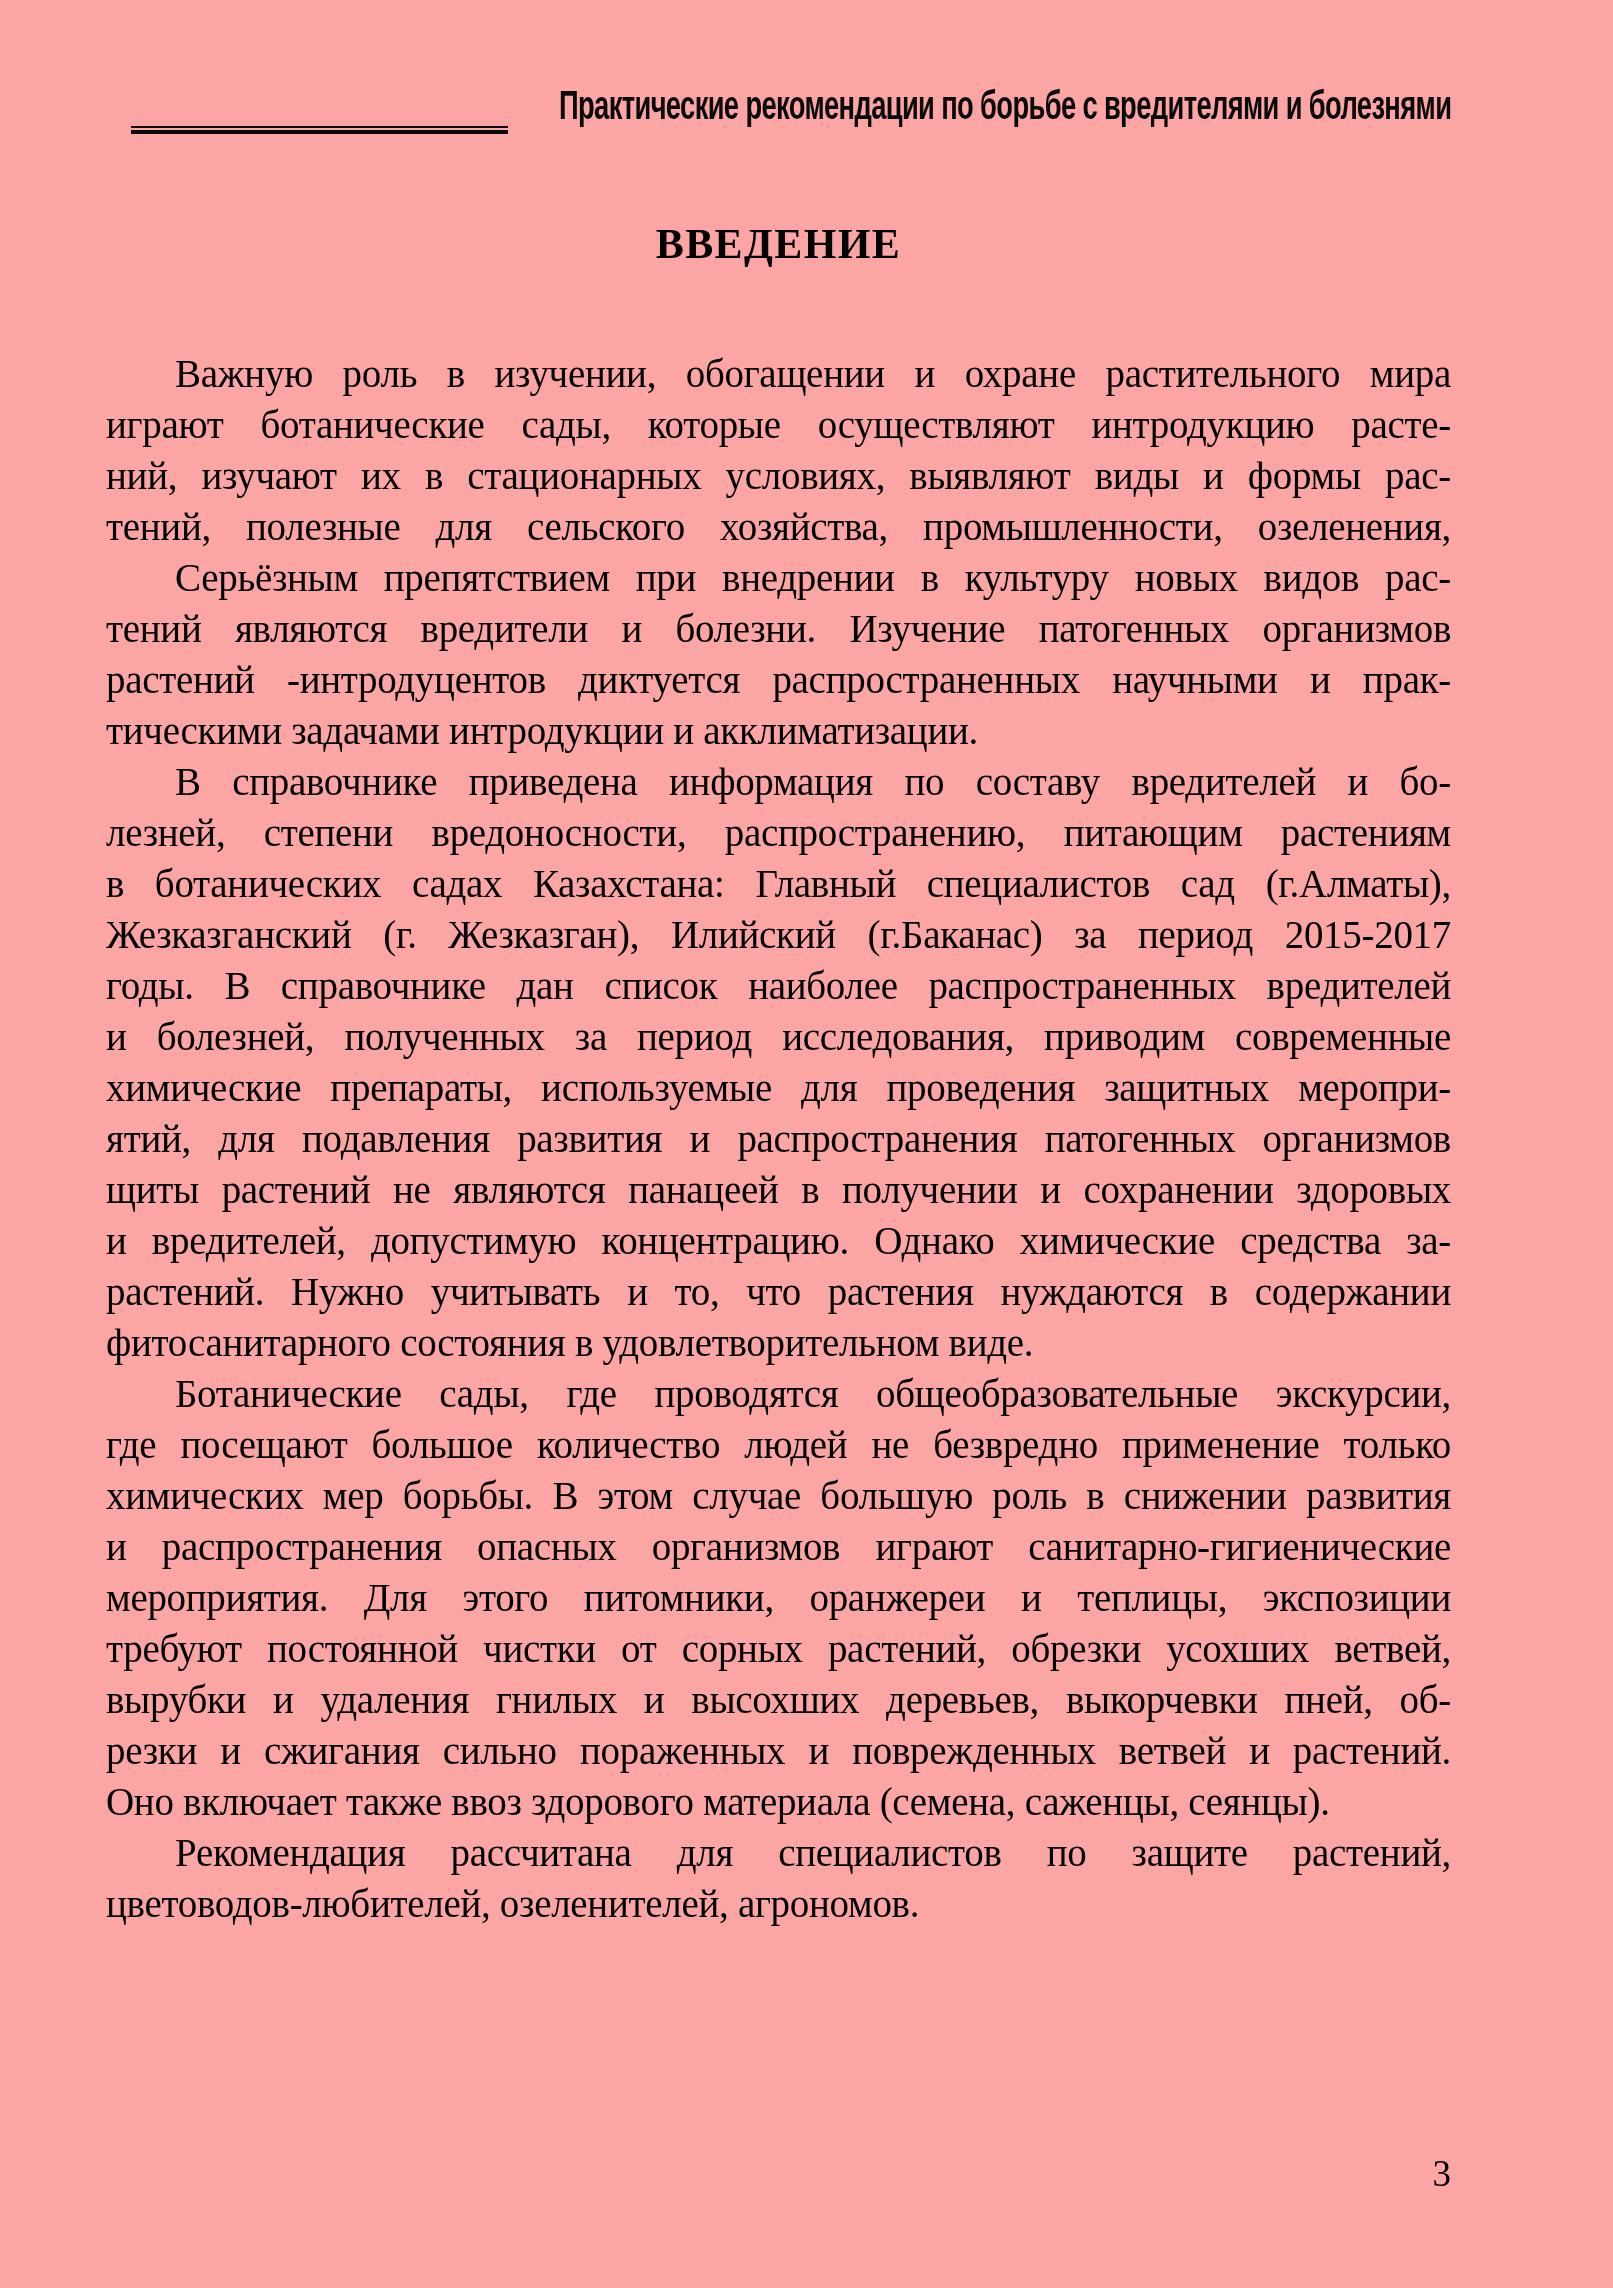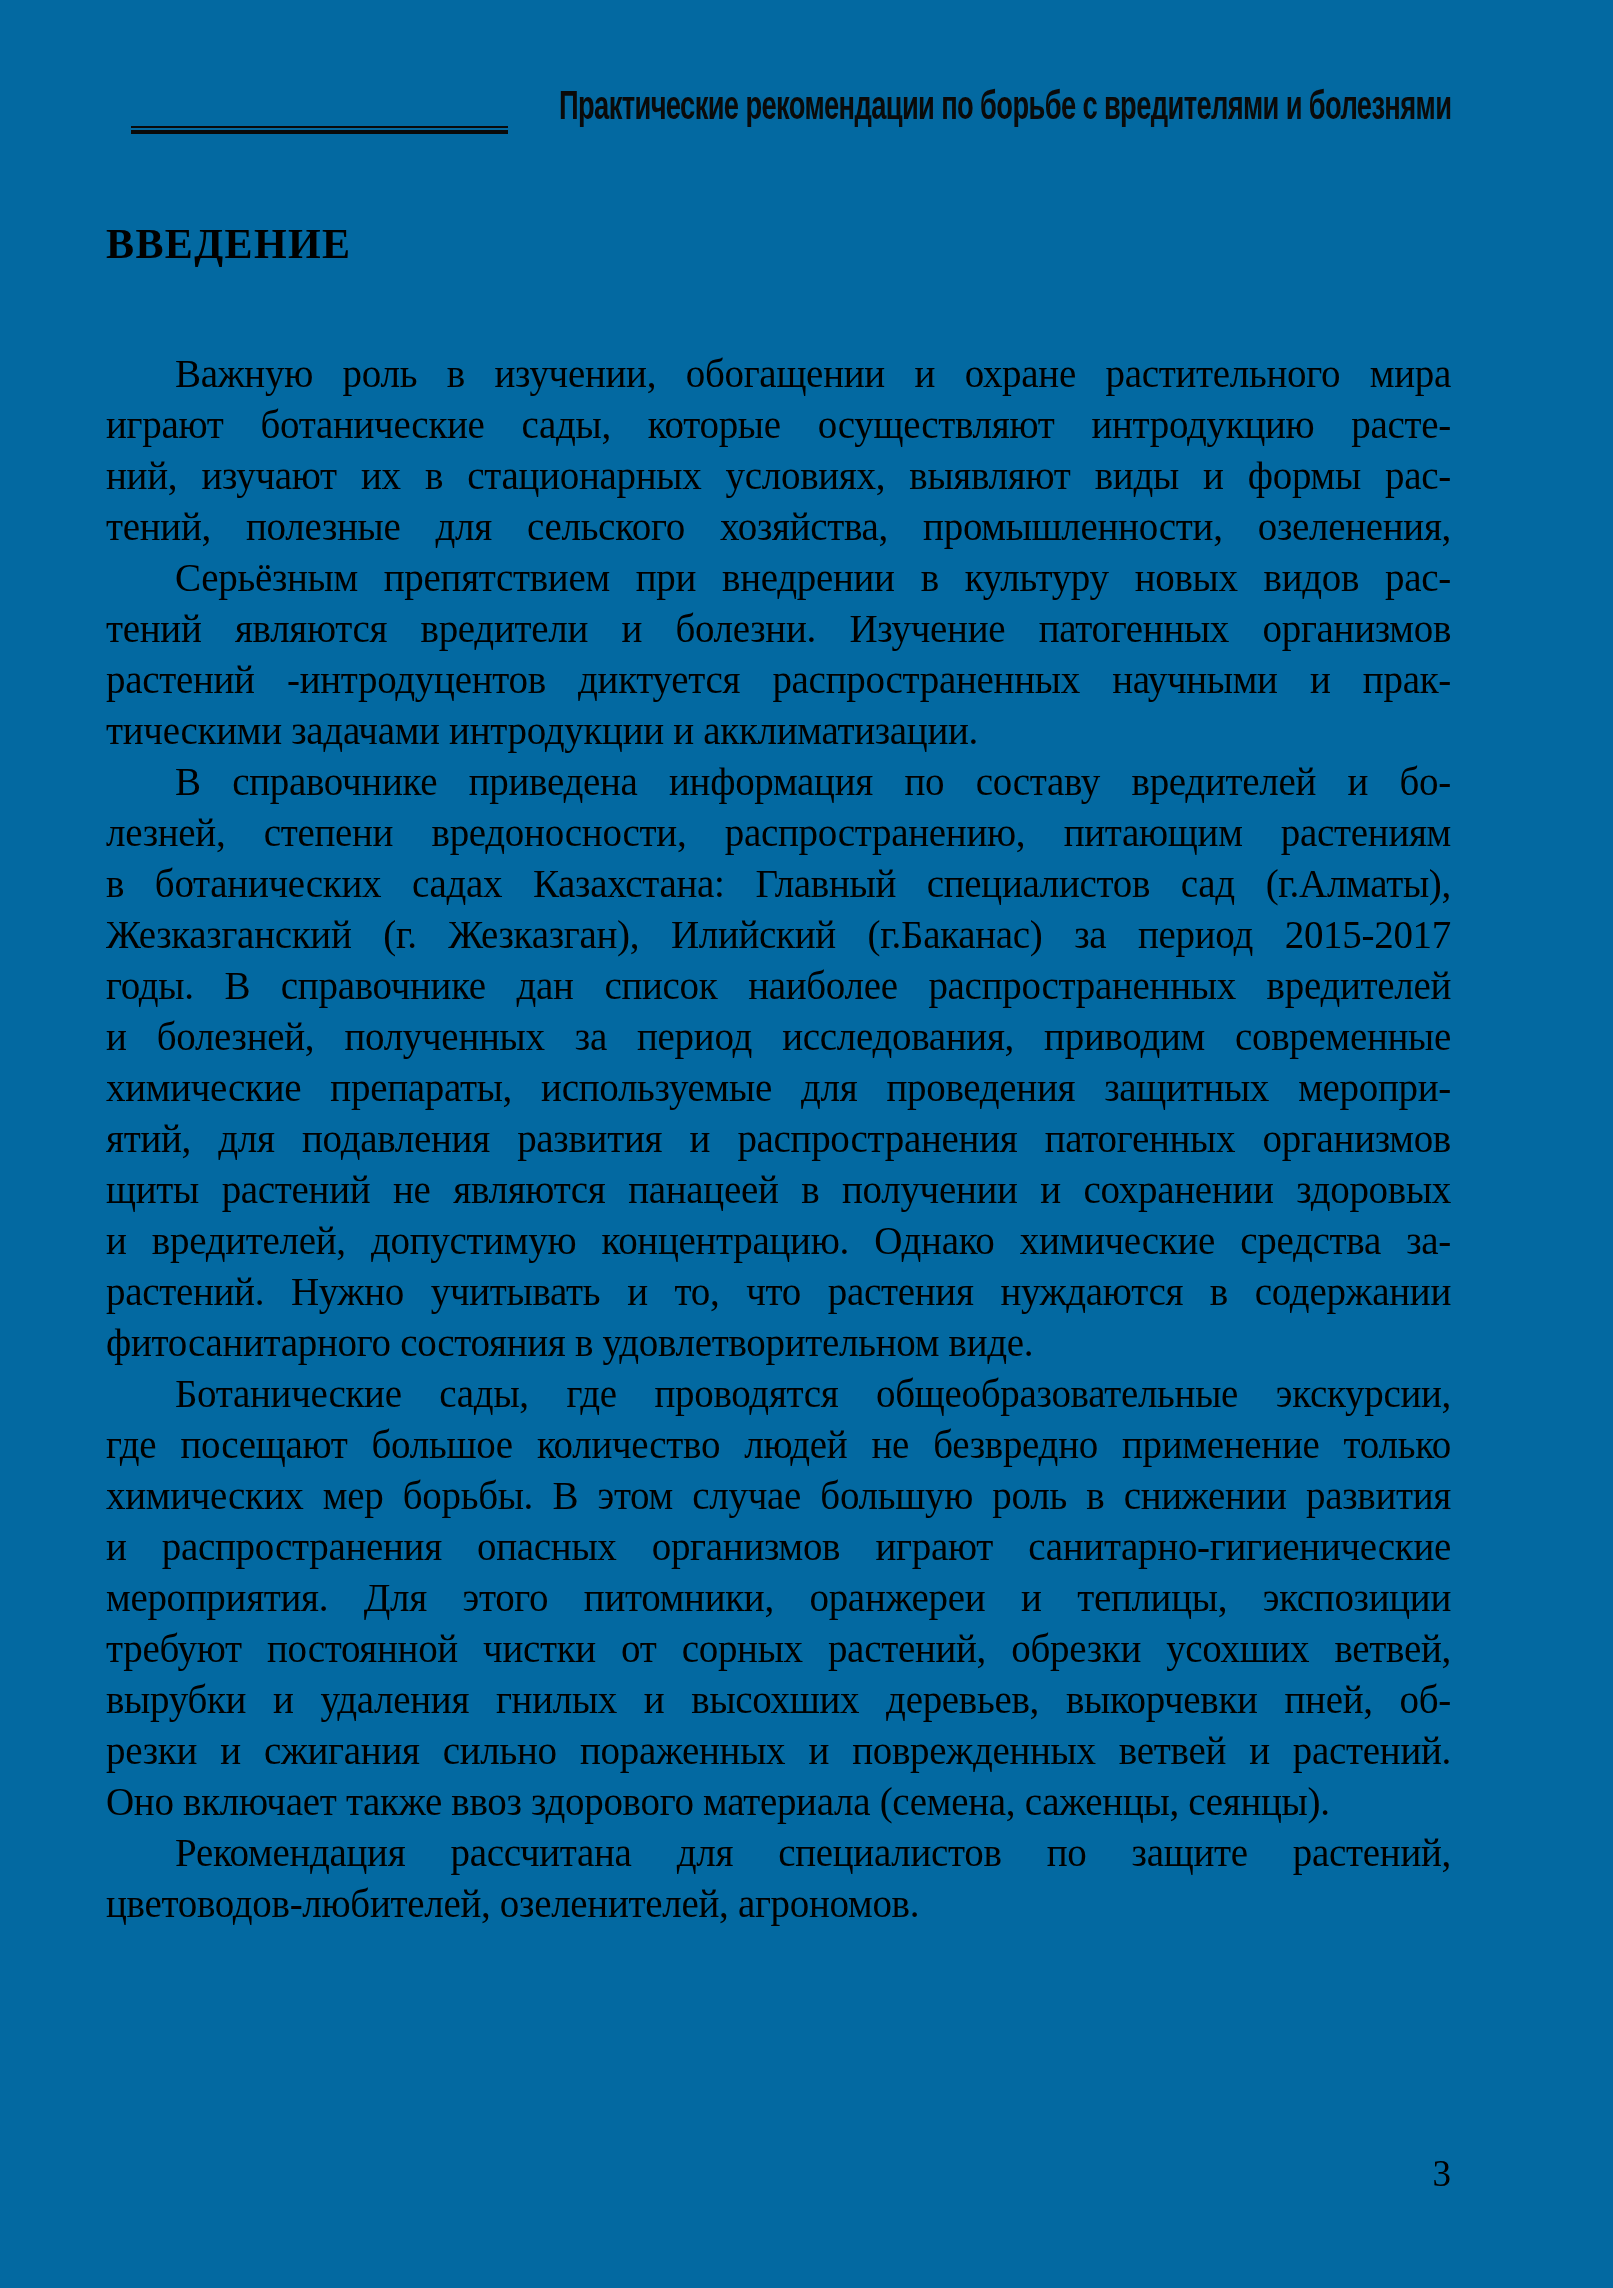--- a/index.html
+++ b/index.html
@@ -4,21 +4,21 @@
 <style>
   html, body {
     margin: 0;
     padding: 0;
     background: #ffffff;
   }
   .page {
     position: relative;
     width: 1613px;
     height: 2289px;
-    background: #0369a1;
+    background: #fca5a5;
     color: #000000;
     overflow: hidden;
     font-family: "Liberation Serif", serif;
   }
 
   
   .header-rule {
     position: absolute;
     left: 131px;
     top: 126px;
@@ -49,21 +49,21 @@
     transform-origin: 100% 50%;
     letter-spacing: -0.9px;
   }
 
   
   .page-title {
     position: absolute;
     left: 106px;
     top: 220px;
     width: 1345px;
-    text-align: left;
+    text-align: center;
     font-family: "Liberation Serif", serif;
     font-weight: bold;
     font-size: 42px;
     letter-spacing: 1.4px;
   }
 
   
   .body-text {
     position: absolute;
     left: 106px;

